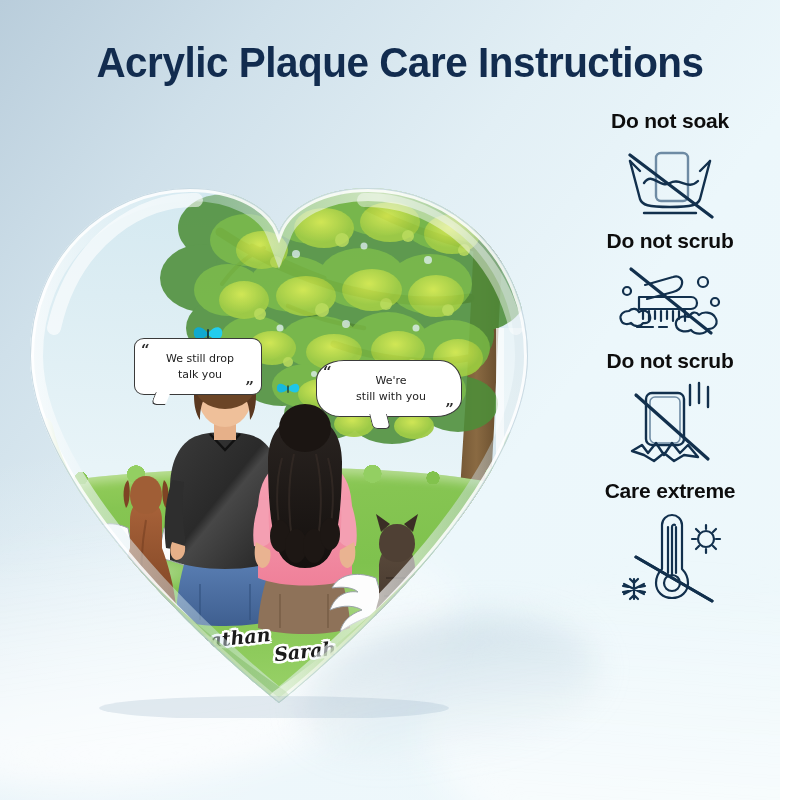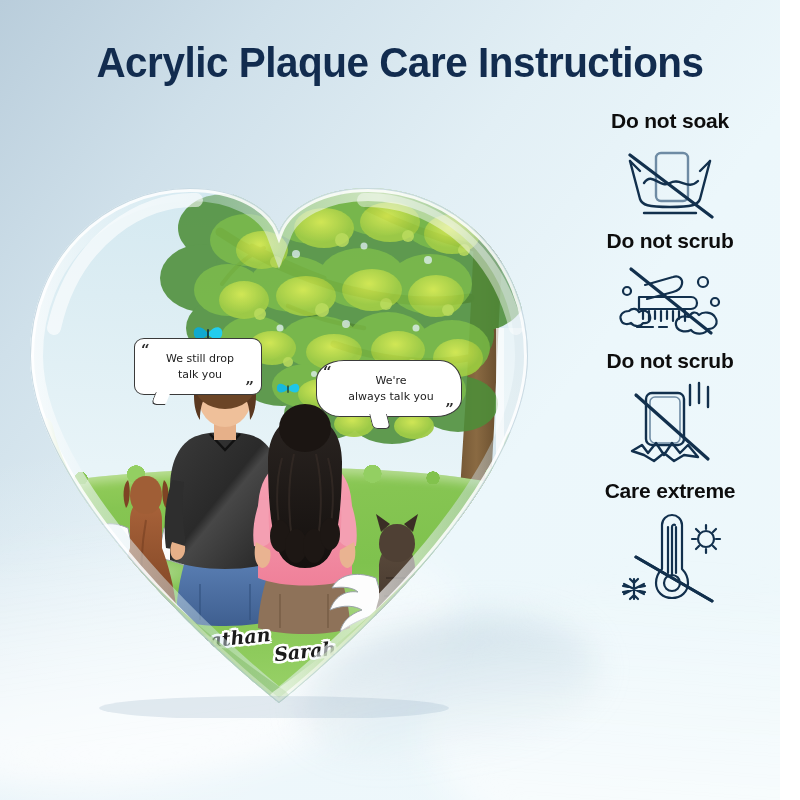--- a/index.html
+++ b/index.html
@@ -527,21 +527,21 @@
       <div class="bubble" id="bubble-1">
         <span class="q q-open">“</span>
         <span>We still drop</span><br>
         <span>talk you</span>
         <span class="q q-close">”</span>
       </div>
 
       <div class="bubble" id="bubble-2">
         <span class="q q-open">“</span>
         <span>We're</span><br>
-        <span>always talk you</span>
+        <span>still with you</span>
         <span class="q q-close">”</span>
       </div>
 
       <span class="pet-name" style="left:72px;  top:482px; transform:rotate(-7deg);">Peanut</span>
       <span class="pet-name" style="left:150px; top:500px; transform:rotate(-6deg);">Jonathan</span>
       <span class="pet-name" style="left:250px; top:512px; transform:rotate(-6deg);">Sarah</span>
       <span class="pet-name" style="left:338px; top:526px; transform:rotate(-6deg);">Coco</span>
     </div>
 
     <svg id="bevel" width="510" height="590" viewBox="0 0 510 590">

